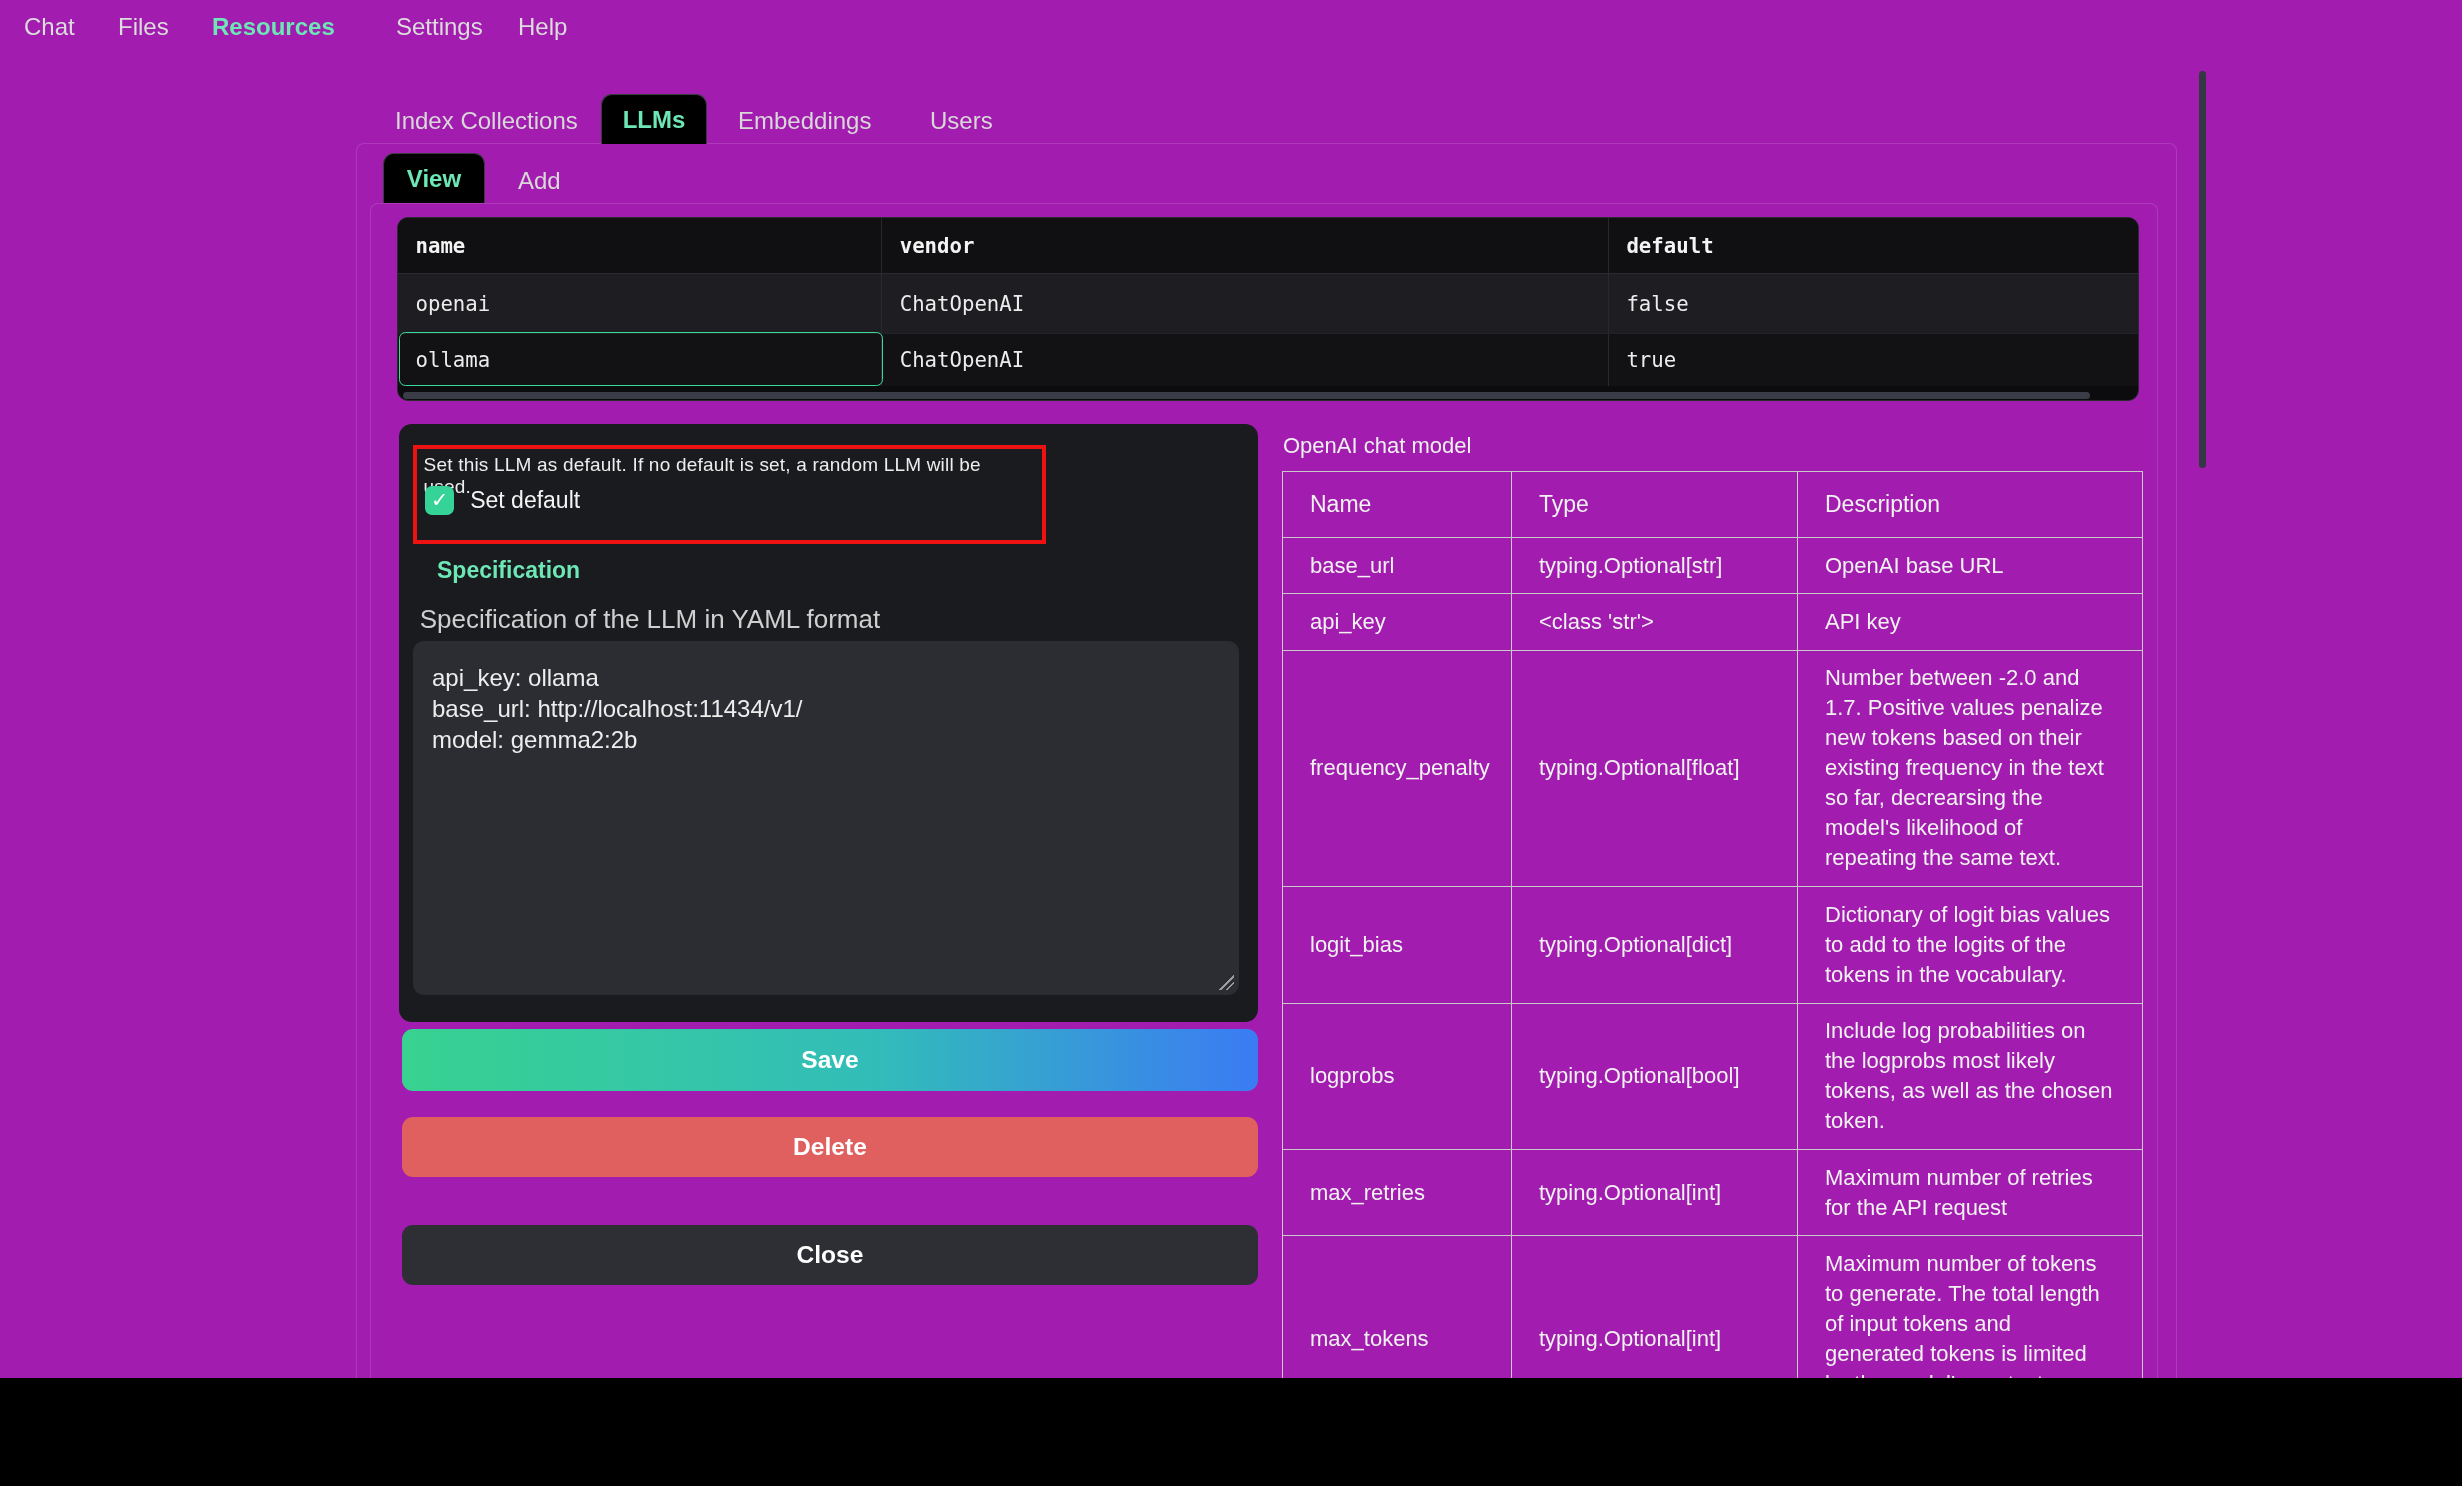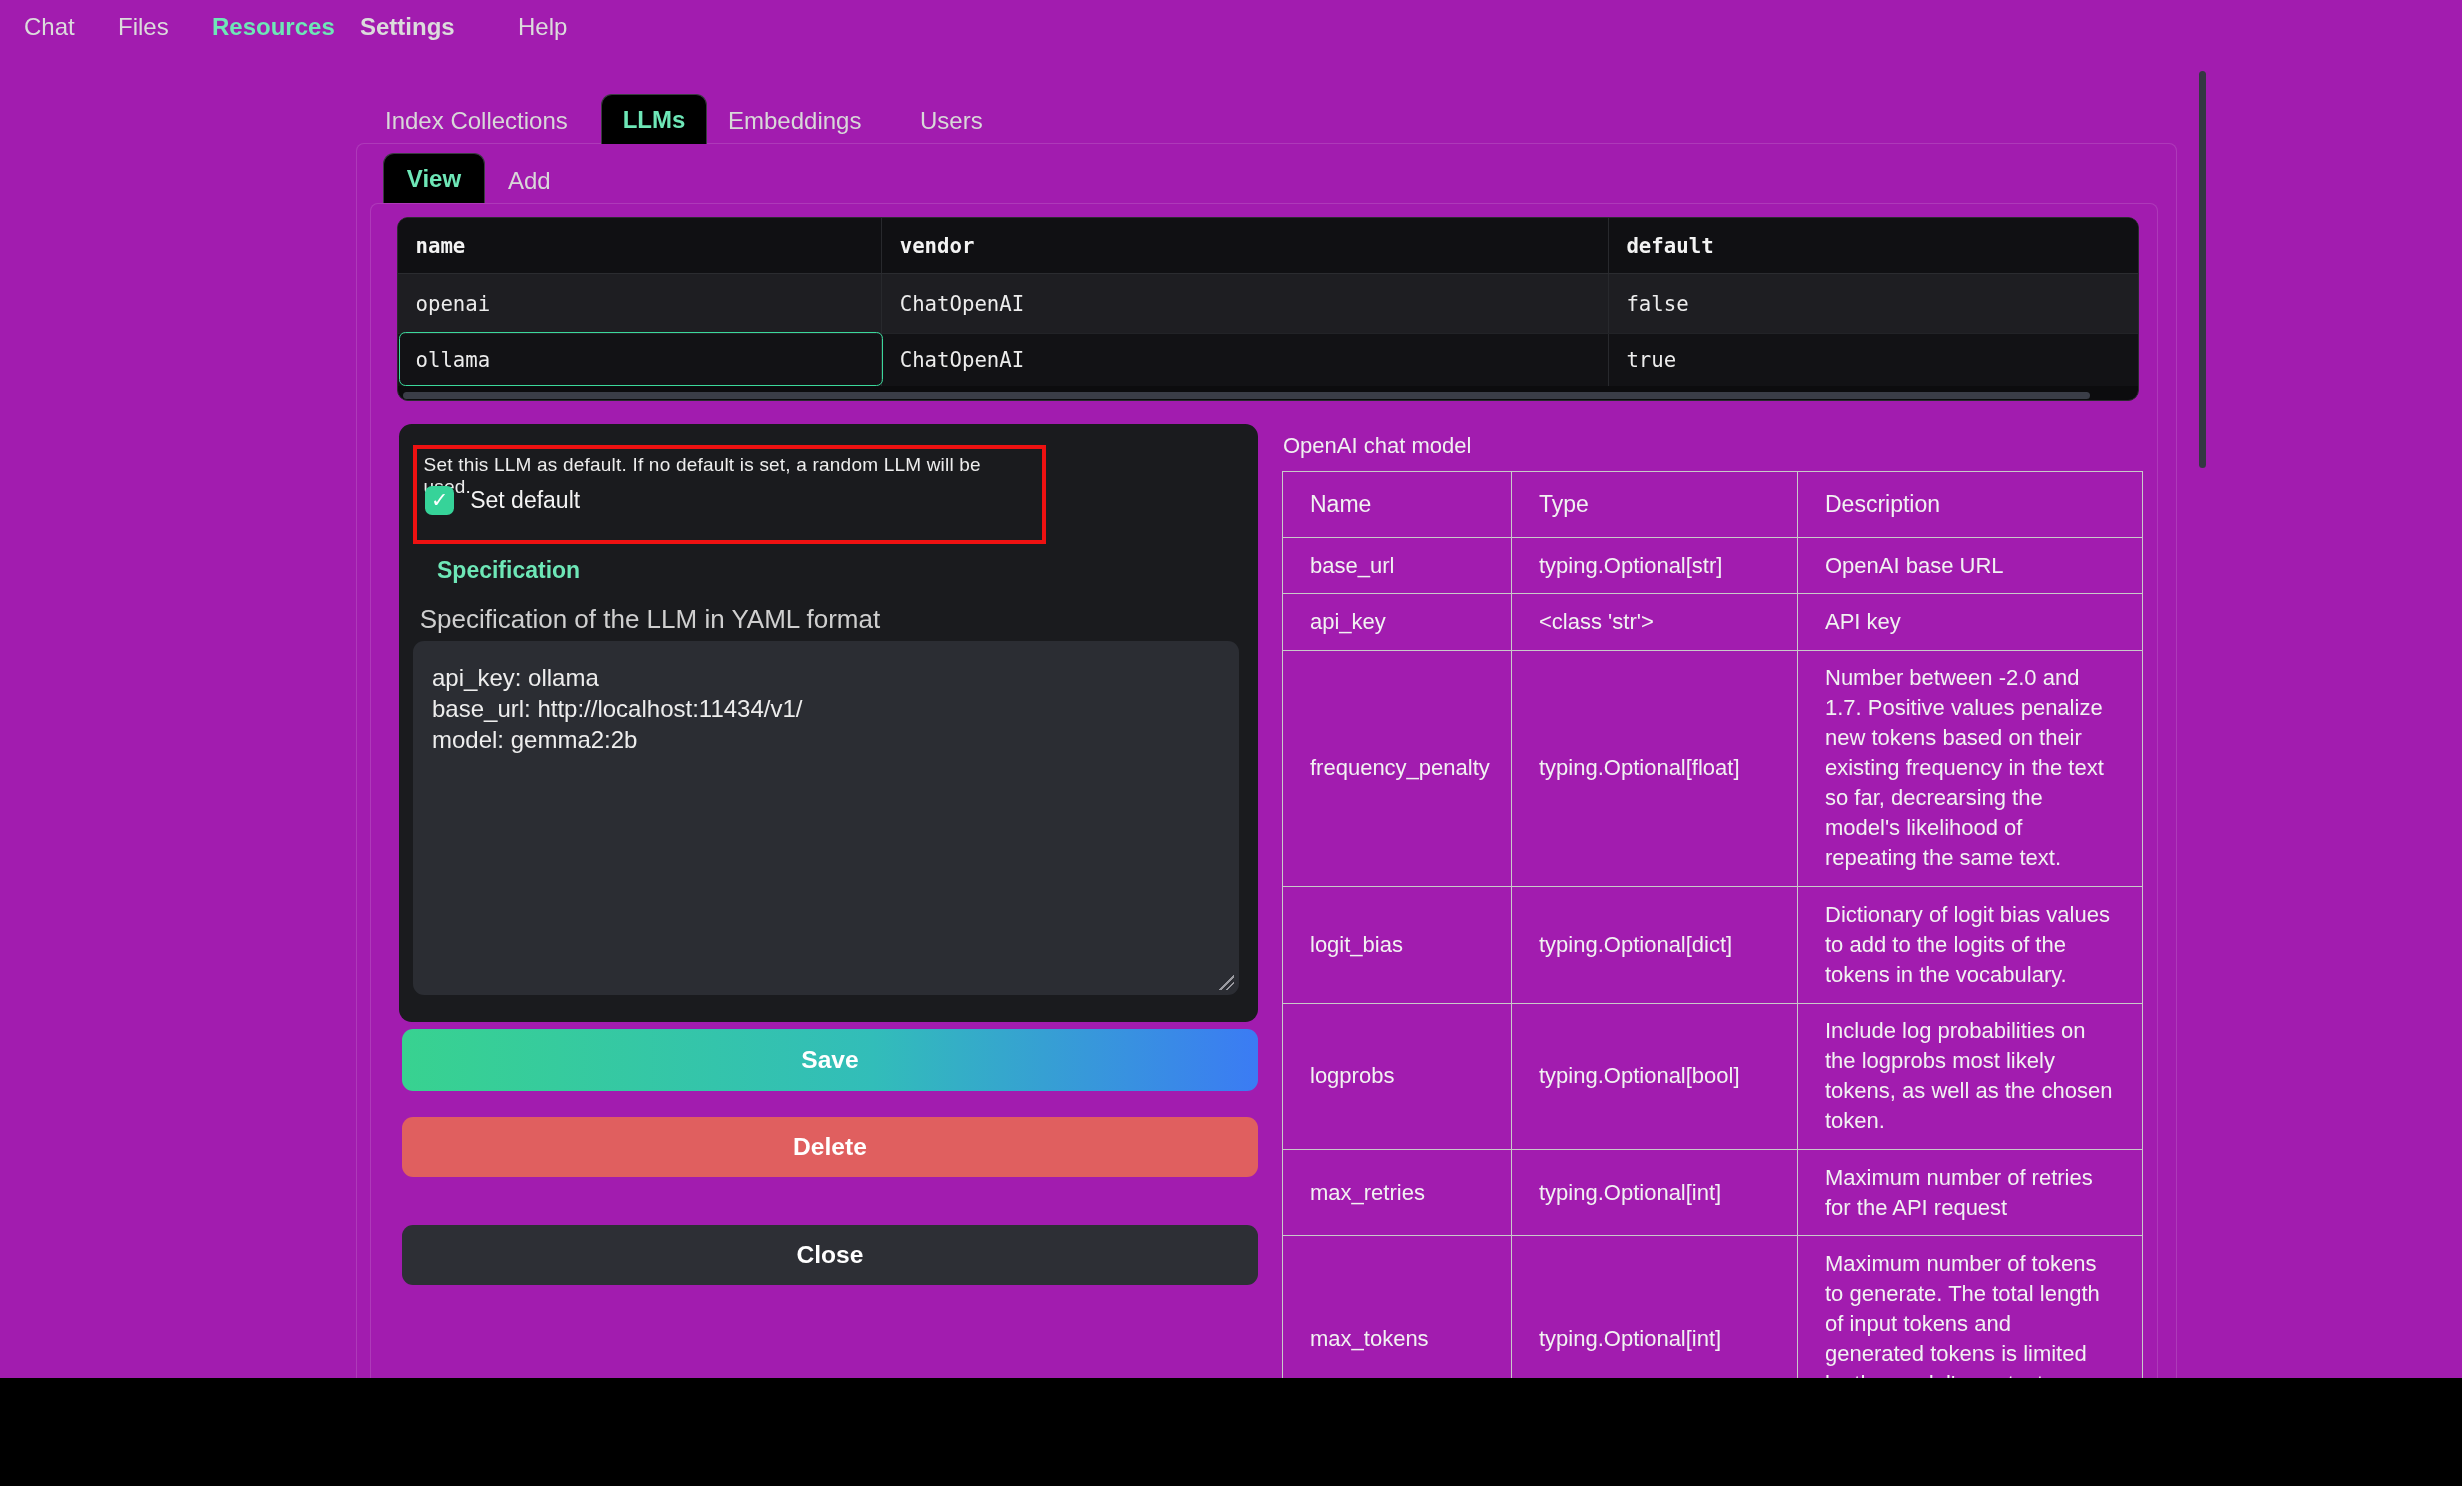--- a/index.html
+++ b/index.html
@@ -4,21 +4,21 @@
 <style>
   html,body{margin:0;padding:0;background:#000;}
   #app{
     position:relative;width:2462px;height:1378px;background:#a21caf;overflow:hidden;
     font-family:"Liberation Sans","DejaVu Sans",sans-serif;color:#e8e8e8;
   }
   
   .nav-item{position:absolute;top:12.7px;font-size:24px;font-weight:500;color:#dcdcdc;cursor:pointer;white-space:nowrap;}
   .nav-item.active{color:#6ee7b7;font-weight:700;}
   
-  .tab-label{position:absolute;font-size:24px;color:#d8d8d8;cursor:pointer;white-space:nowrap;z-index:4;}
+  .tab-label{position:absolute;font-size:24px;color:#d8d8d8;cursor:pointer;white-space:nowrap;z-index:4;margin-left:10px;}
   .tab-notch{position:absolute;background:#000;border:0.8px solid #3a3b41;border-bottom:none;
     border-radius:11px 11px 0 0;display:flex;align-items:center;justify-content:center;
     color:#6ee7b7;font-weight:600;font-size:24px;z-index:4;cursor:pointer;box-sizing:border-box;}
   .panel{position:absolute;border:0.8px solid rgba(255,255,255,0.13);border-bottom:none;
     border-radius:8px 8px 0 0;box-sizing:border-box;z-index:1;background:transparent;}
   
   #llm-table{position:absolute;left:397px;top:217px;width:1742px;height:184px;
     border:0.8px solid #2a2b2f;border-radius:11px;box-sizing:border-box;overflow:hidden;
     background:#0c0c0e;z-index:5;font-family:"DejaVu Sans Mono","Liberation Mono",monospace;}
   .lt-row{display:flex;width:100%;box-sizing:border-box;}
@@ -73,21 +73,21 @@
 </style>
 </head>
 <body>
 
 <div id="app">
 
   <nav id="top-nav">
       <div class="nav-item" style="left: 24px;">Chat</div>
       <div class="nav-item" style="left: 118px;">Files</div>
       <div class="nav-item active" style="left: 212px;">Resources</div>
-      <div class="nav-item" style="left: 360px; font-weight: bold;">Settings</div>
+      <div class="nav-item" style="left: 396px;">Settings</div>
       <div class="nav-item" style="left: 518px;">Help</div>
     </nav>
 
   <div class="panel" id="outer-panel" style="left:356px;top:143px;width:1821px;height:1296px;"></div>
   <div class="panel" id="inner-panel" style="left:370px;top:203px;width:1788px;height:1237px;"></div>
 
   <div id="tabs-row">
       <div class="tab-label" style="left: 385px; top: 107px;">Index Collections</div>
       <div class="tab-notch" style="left: 601px; top: 94px; width: 106px; height: 50px;">LLMs</div>
       <div class="tab-label" style="left: 728px; top: 107px;">Embeddings</div>

